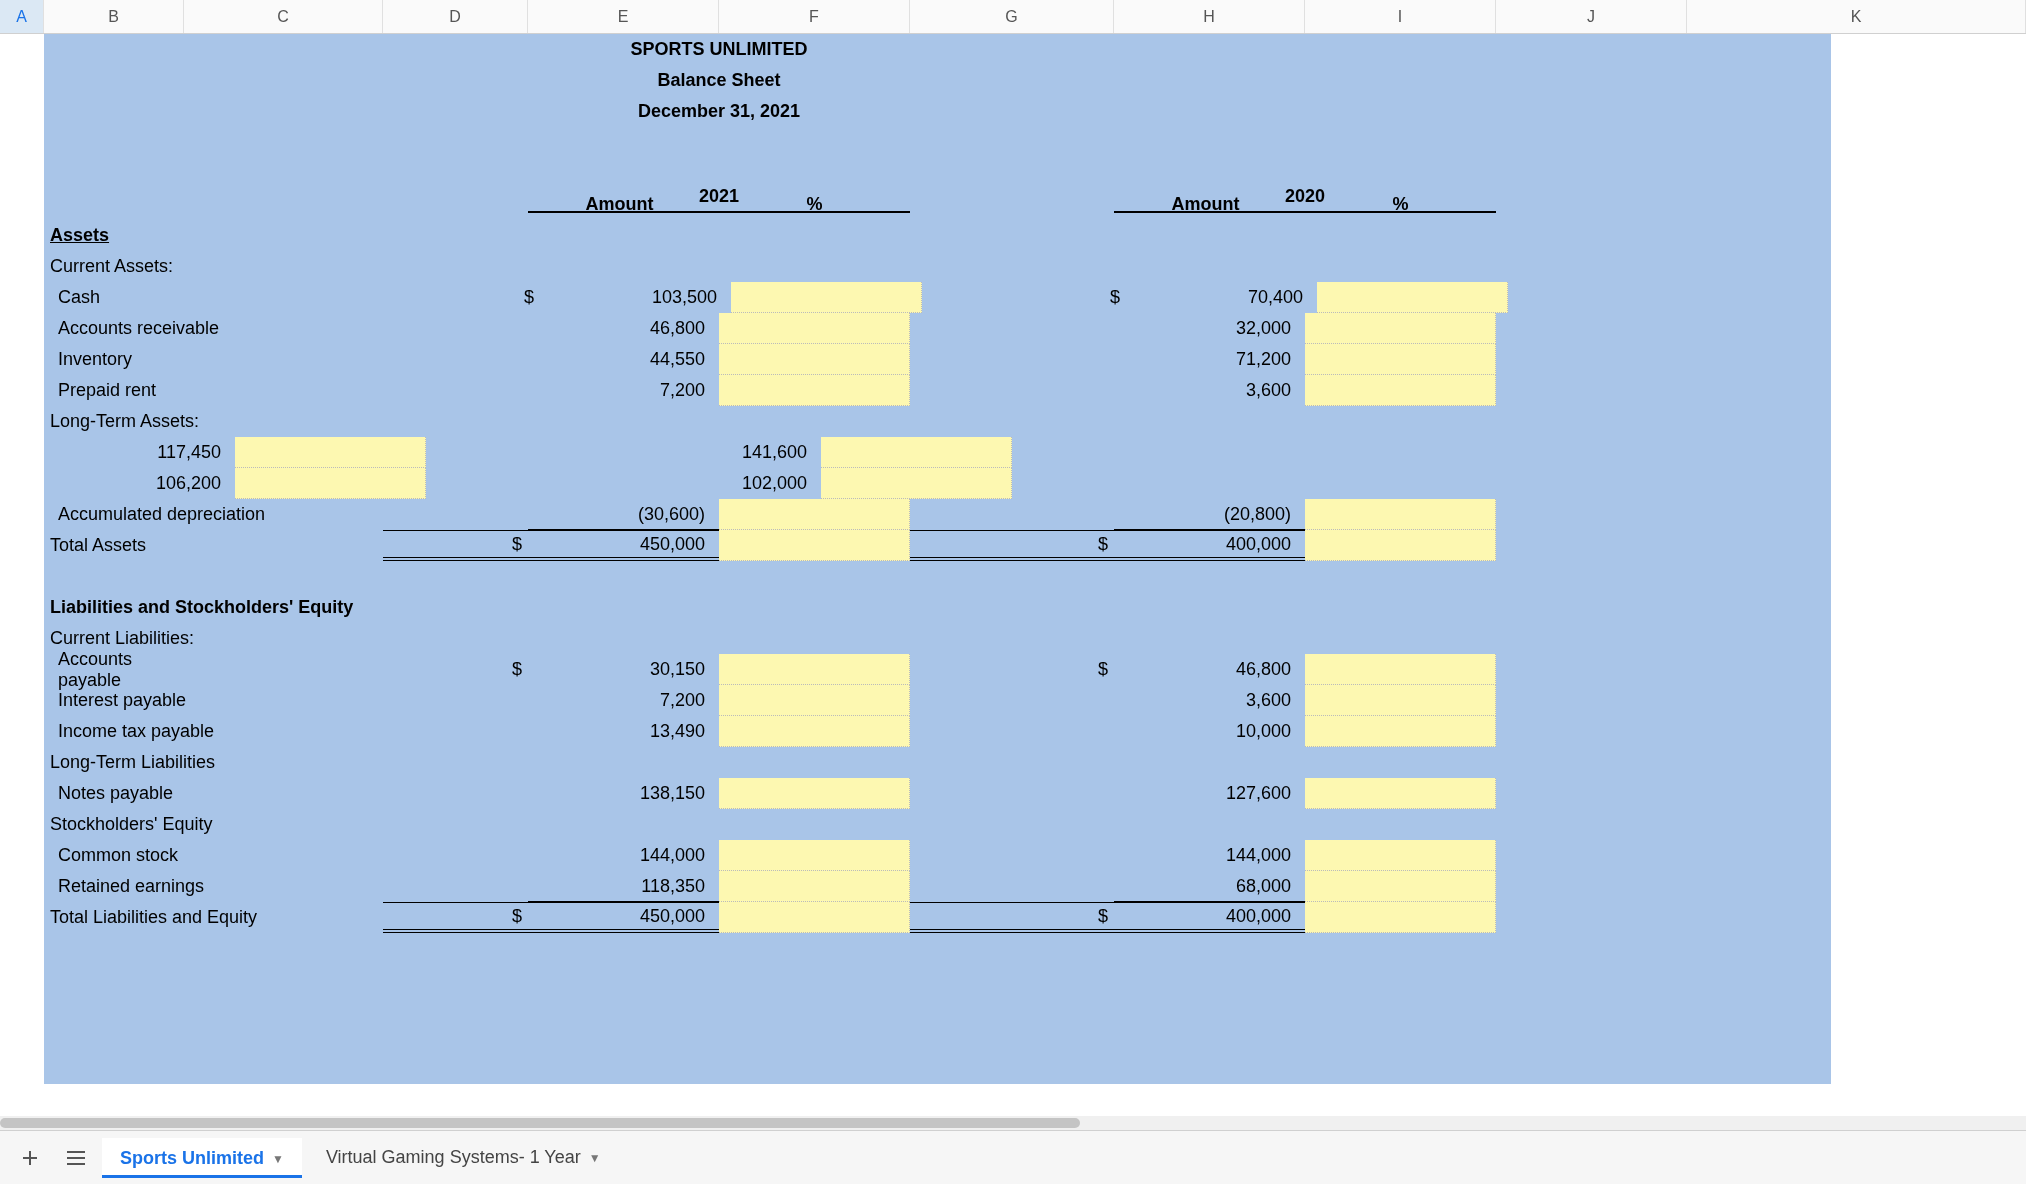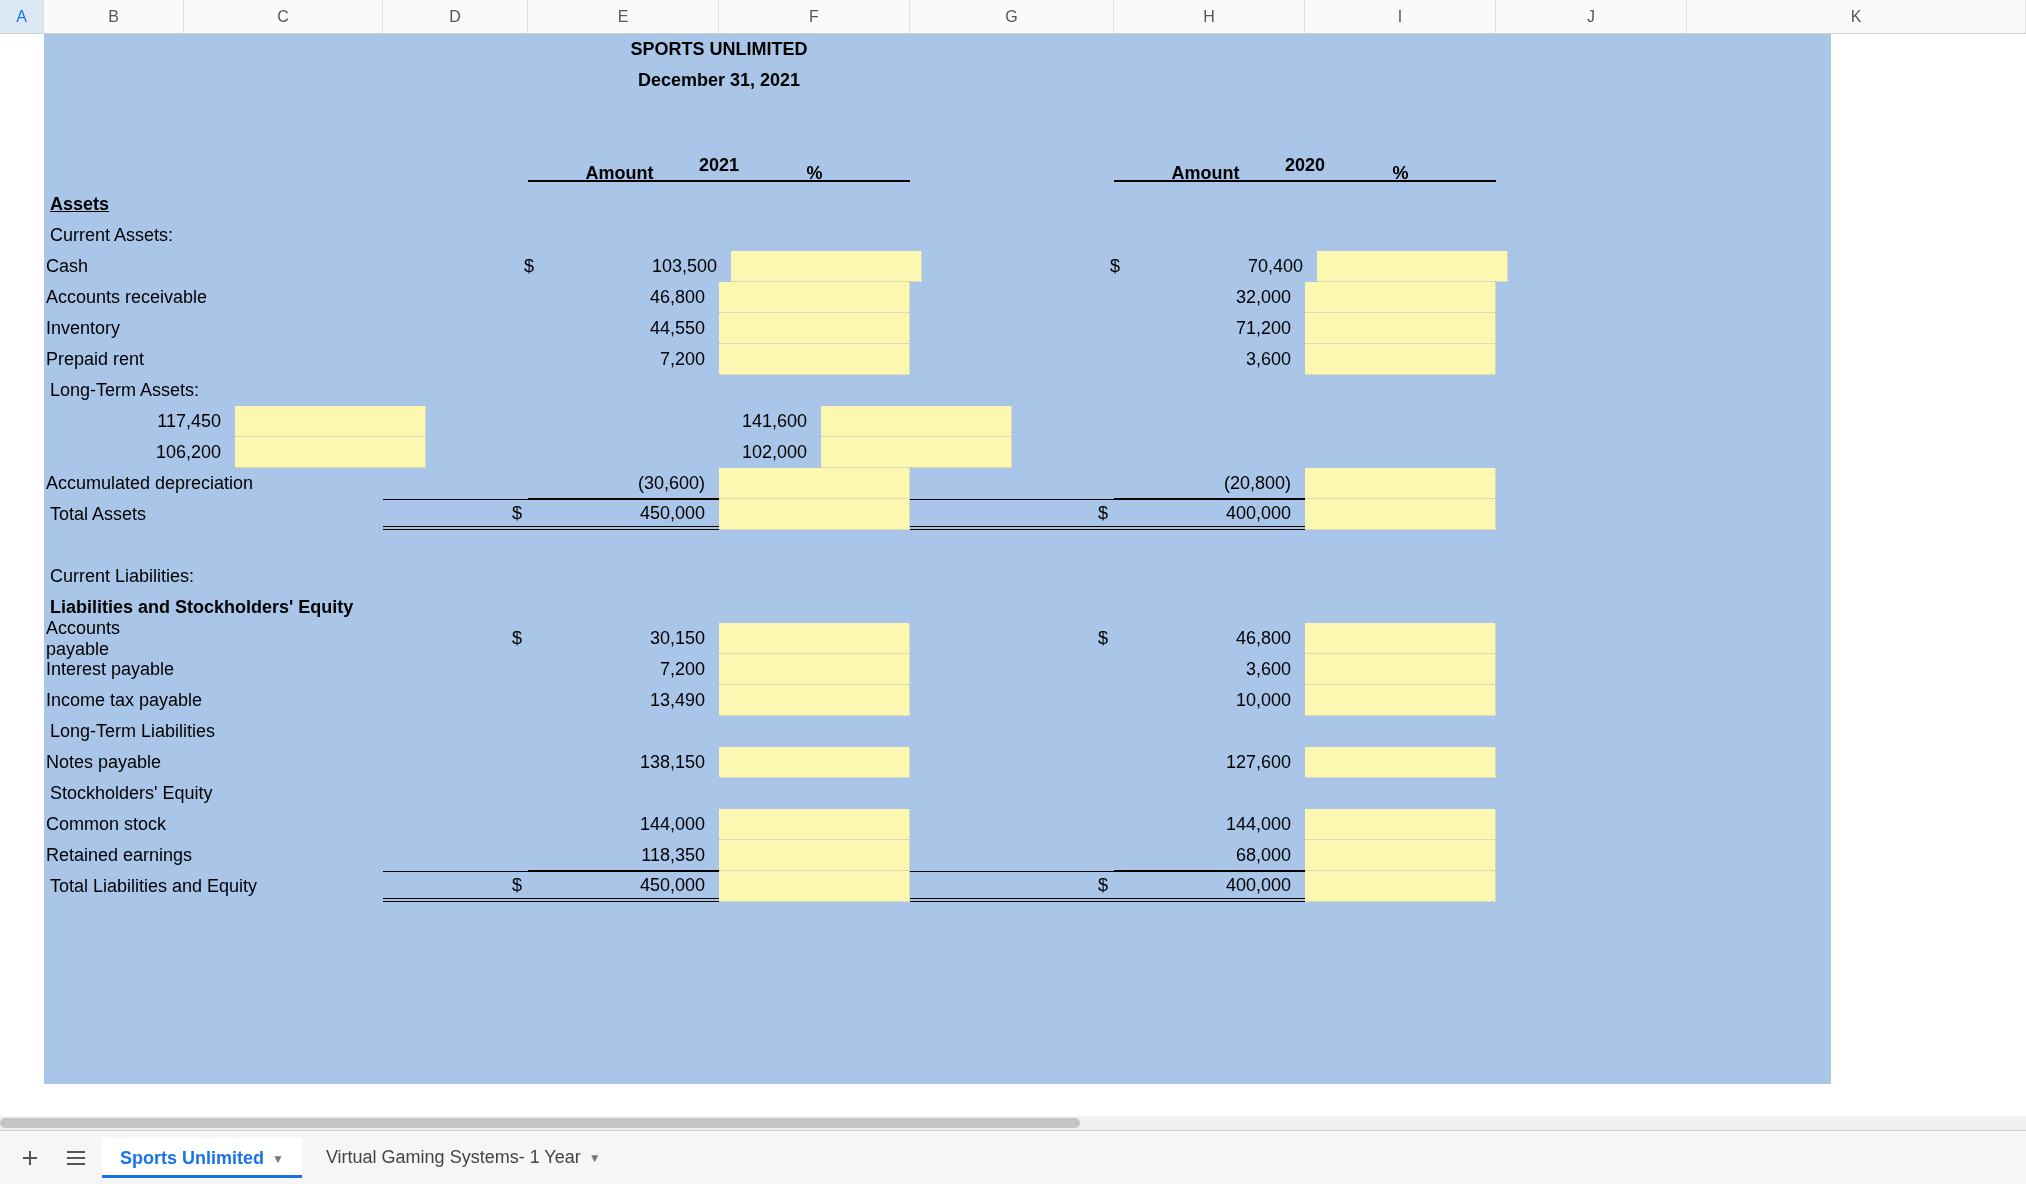--- a/index.html
+++ b/index.html
@@ -57,21 +57,21 @@
   
   .tabs-bar { position: absolute; left: 0; right: 0; bottom: 0; height: 54px; background: #f6f6f6; border-top: 1px solid #d0d0d0; display: flex; align-items: center; padding: 0 10px; gap: 6px; }
   .tab-btn { width: 40px; height: 40px; display: flex; align-items: center; justify-content: center; color: #555; border-radius: 4px; cursor: pointer; }
   .tab { height: 40px; display: flex; align-items: center; padding: 0 18px; gap: 8px; cursor: pointer; font-size: 18px; color: #444; }
   .tab.active { color: #1a73e8; font-weight: 600; background: #fff; border-top: 2px solid transparent; box-shadow: inset 0 -3px 0 #1a73e8; }
   .caret { font-size: 12px; color: #777; }
 
   .hscroll-track { position: absolute; left: 0; right: 0; bottom: 54px; height: 14px; background: #f0f0f0; }
   .hscroll-thumb { position: absolute; left: 0; top: 2px; height: 10px; width: 1080px; background: #c4c4c4; border-radius: 5px; }
 
-  .indent1 { padding-left: 2px; }
+  .indent1 { padding-left: 14px; }
 </style>
 </head>
 <body>
 
 <div class="viewport">
 
   <div class="col-headers">
     <div class="col-header colA selected">A</div>
     <div class="col-header colB">B</div>
     <div class="col-header colC">C</div>
@@ -90,20 +90,24 @@
       <div class="blue-block"></div>
 
       <div class="grid">
 
         <div class="row">
           <div class="cell cBCD"></div>
           <div class="cell cEF bold center">SPORTS UNLIMITED</div>
         </div>
         <div class="row">
           <div class="cell cBCD"></div>
+          <div class="cell cEF bold center">Balance Sheet</div>
+        </div>
+        <div class="row">
+          <div class="cell cBCD"></div>
           <div class="cell cEF bold center">December 31, 2021</div>
         </div>
 
         <div class="row"></div>
 
         <div class="row">
           <div class="cell cBCD"></div>
           <div class="cell cEF bold center year-underline">2021</div>
           <div class="cell cG"></div>
           <div class="cell cHI bold center year-underline">2020</div>
@@ -201,24 +205,24 @@
           <div class="cell cE">450,000</div>
           <div class="cell cF yellow"></div>
           <div class="cell cG">$</div>
           <div class="cell cH">400,000</div>
           <div class="cell cI yellow"></div>
         </div>
 
         <div class="row"></div>
 
         <div class="row">
+            <div class="cell cBCD bold">Liabilities and Stockholders' Equity</div>
+          </div>
+        <div class="row">
             <div class="cell cBCD">Current Liabilities:</div>
-          </div>
-        <div class="row">
-            <div class="cell cBCD bold">Liabilities and Stockholders' Equity</div>
           </div>
 
         <div class="row">
           <div class="cell cB indent1">Accounts payable</div>
           <div class="cell cC"></div>
           <div class="cell cD">$</div>
           <div class="cell cE">30,150</div>
           <div class="cell cF yellow"></div>
           <div class="cell cG">$</div>
           <div class="cell cH">46,800</div>

